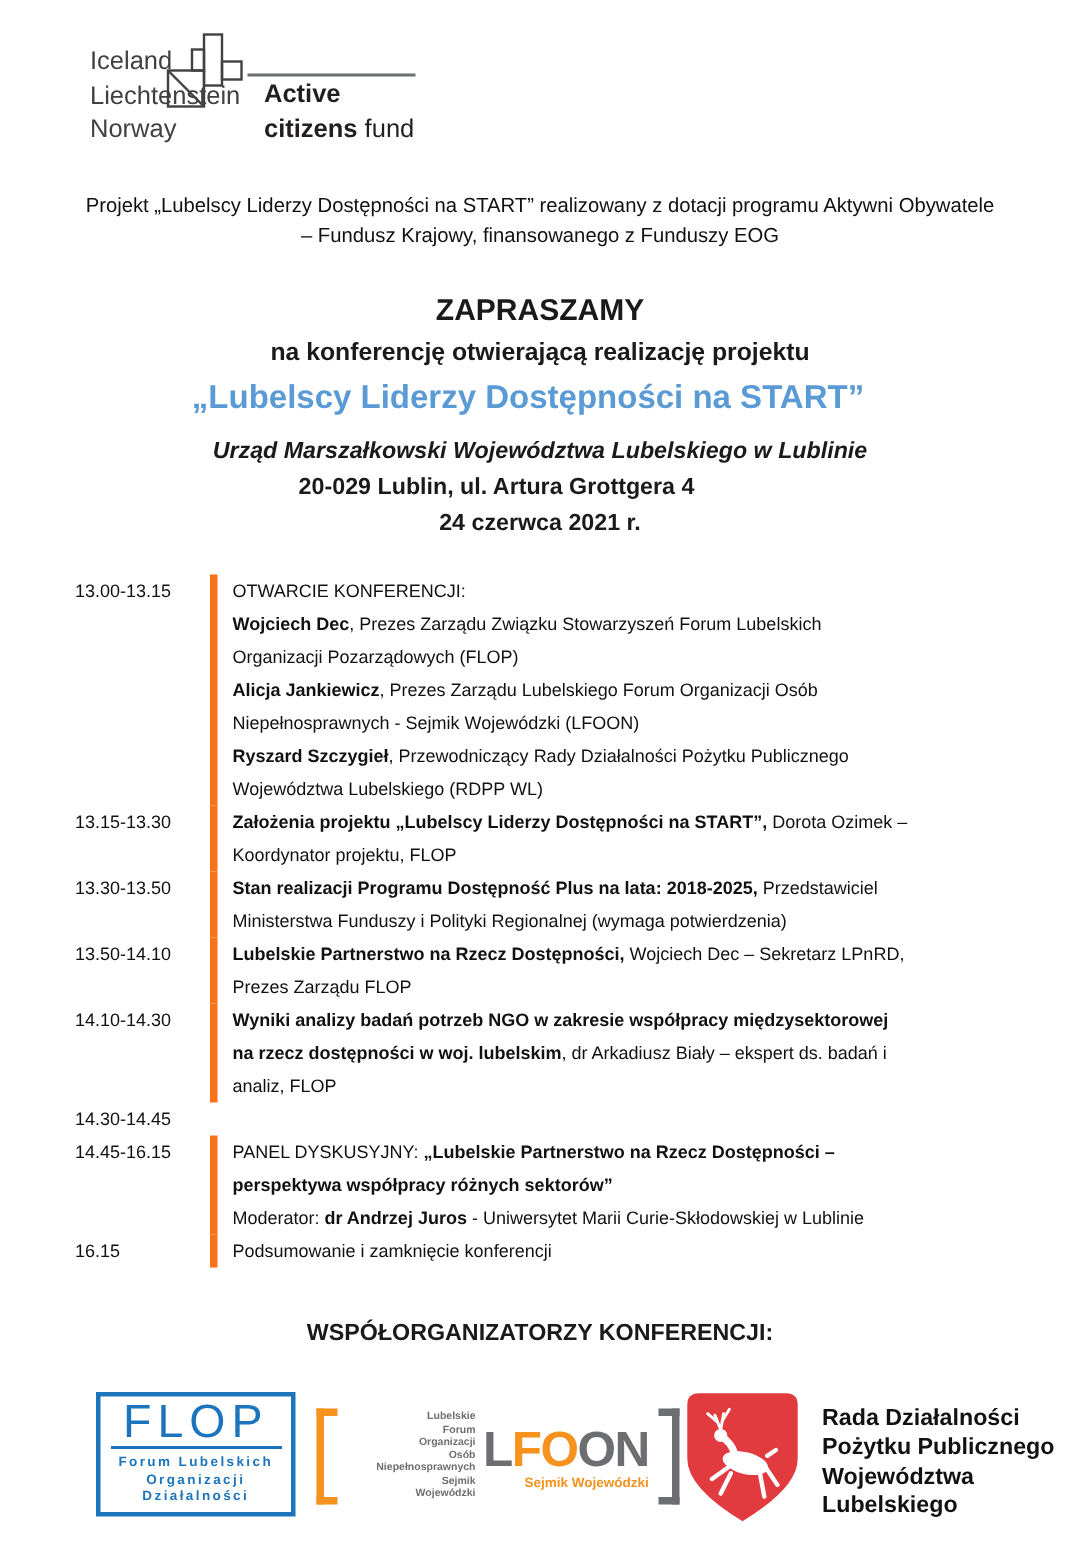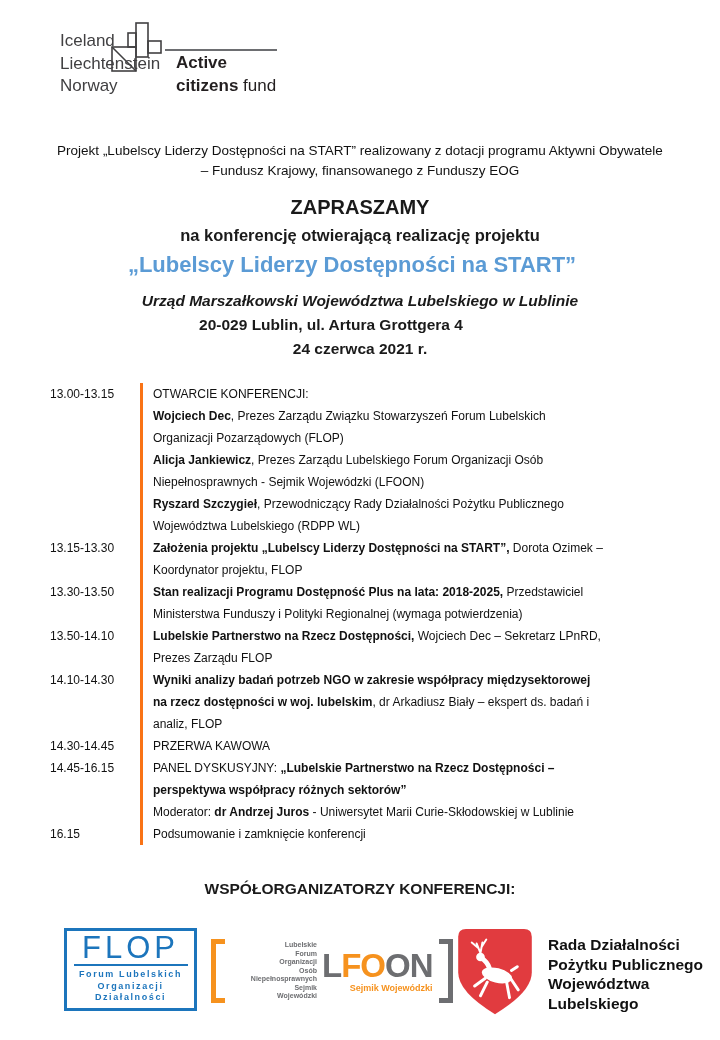--- a/index.html
+++ b/index.html
@@ -16,33 +16,33 @@
   .page{position:relative;width:720px;height:1040px;background:#fff;margin:0 auto;overflow:hidden;color:var(--ink);}
 
   
   .acf-countries{position:absolute;left:60px;top:30px;font-size:17px;line-height:22.5px;color:var(--logo-gray);}
   .acf-mark{position:absolute;left:110px;top:21px;}
   .acf-line{position:absolute;left:165px;top:49px;width:112px;height:2px;background:#6d6e71;}
   .acf-brand{position:absolute;left:176px;top:52px;font-size:17px;line-height:22.5px;color:#231F20;}
   .acf-brand .b{font-weight:bold;}
 
   
-  .funding-note{position:absolute;left:0;top:141px;width:720px;text-align:center;font-size:13.5px;line-height:20px;white-space:pre-line;color:#111;}
+  .funding-note{position:absolute;left:0;top:127px;width:720px;text-align:center;font-size:13.5px;line-height:20px;white-space:pre-line;color:#111;}
   .h-invite{position:absolute;left:0;top:196px;width:720px;text-align:center;font-weight:bold;font-size:20px;}
   .h-sub{position:absolute;left:0;top:226px;width:720px;text-align:center;font-weight:bold;font-size:16.5px;}
   .h-title{position:absolute;left:0;top:252px;width:704px;text-align:center;font-weight:bold;font-size:22px;color:var(--accent-blue);}
   .h-venue{position:absolute;left:0;top:292px;width:720px;text-align:center;font-weight:bold;font-size:15.5px;font-style:italic;}
   .h-addr{position:absolute;left:0;top:316px;width:662px;text-align:center;font-weight:bold;font-size:15.5px;}
   .h-date{position:absolute;left:0;top:340px;width:720px;text-align:center;font-weight:bold;font-size:15.5px;}
 
   
   .agenda{position:absolute;left:50px;top:383px;width:625px;font-size:12px;line-height:22px;}
   .agenda-row{display:flex;}
   .agenda-time{flex:0 0 90px;color:#111;}
-  .agenda-desc{flex:1;border-left:3px solid #f97316;padding-left:10px;white-space:pre-wrap;color:#111;}
+  .agenda-desc{flex:1;border-left:5px solid #f97316;padding-left:10px;white-space:pre-wrap;color:#111;}
 
   
   .partners-heading{position:absolute;left:0;top:880px;width:720px;text-align:center;font-weight:bold;font-size:15.5px;}
 
   .flop-logo{position:absolute;left:64px;top:928px;width:133px;height:83px;border:3px solid var(--flop-blue);background:#fff;text-align:center;}
   .flop-acronym{font-weight:normal;font-size:31px;line-height:33px;letter-spacing:4px;color:var(--flop-blue);}
   .flop-divider{width:114px;height:2px;background:var(--flop-blue);margin:0 auto 3px auto;}
   .flop-name{font-weight:bold;font-size:9px;line-height:11.5px;letter-spacing:1.6px;color:var(--flop-blue);}
 
   .lfoon-logo{position:absolute;left:211px;top:932px;height:78px;display:flex;align-items:center;}
@@ -122,21 +122,20 @@
 Prezes Zarządu FLOP</span></div>
       </div>
       <div class="agenda-row">
         <div class="agenda-time">14.10-14.30</div>
         <div class="agenda-desc"><span style="font-weight: bold;">Wyniki analizy badań potrzeb NGO w zakresie współpracy międzysektorowej
 na rzecz dostępności w woj. lubelskim</span><span>, dr Arkadiusz Biały – ekspert ds. badań i
 analiz, FLOP</span></div>
       </div>
       <div class="agenda-row">
         <div class="agenda-time">14.30-14.45</div>
-        <div class="agenda-desc"><span>PRZERWA KAWOWA</span></div>
       </div>
       <div class="agenda-row">
         <div class="agenda-time">14.45-16.15</div>
         <div class="agenda-desc"><span>PANEL DYSKUSYJNY: </span><span style="font-weight: bold;">„Lubelskie Partnerstwo na Rzecz Dostępności –
 perspektywa współpracy różnych sektorów”</span><span>
 Moderator: </span><span style="font-weight: bold;">dr Andrzej Juros</span><span> - Uniwersytet Marii Curie-Skłodowskiej w Lublinie</span></div>
       </div>
       <div class="agenda-row">
         <div class="agenda-time">16.15</div>
         <div class="agenda-desc"><span>Podsumowanie i zamknięcie konferencji</span></div>

